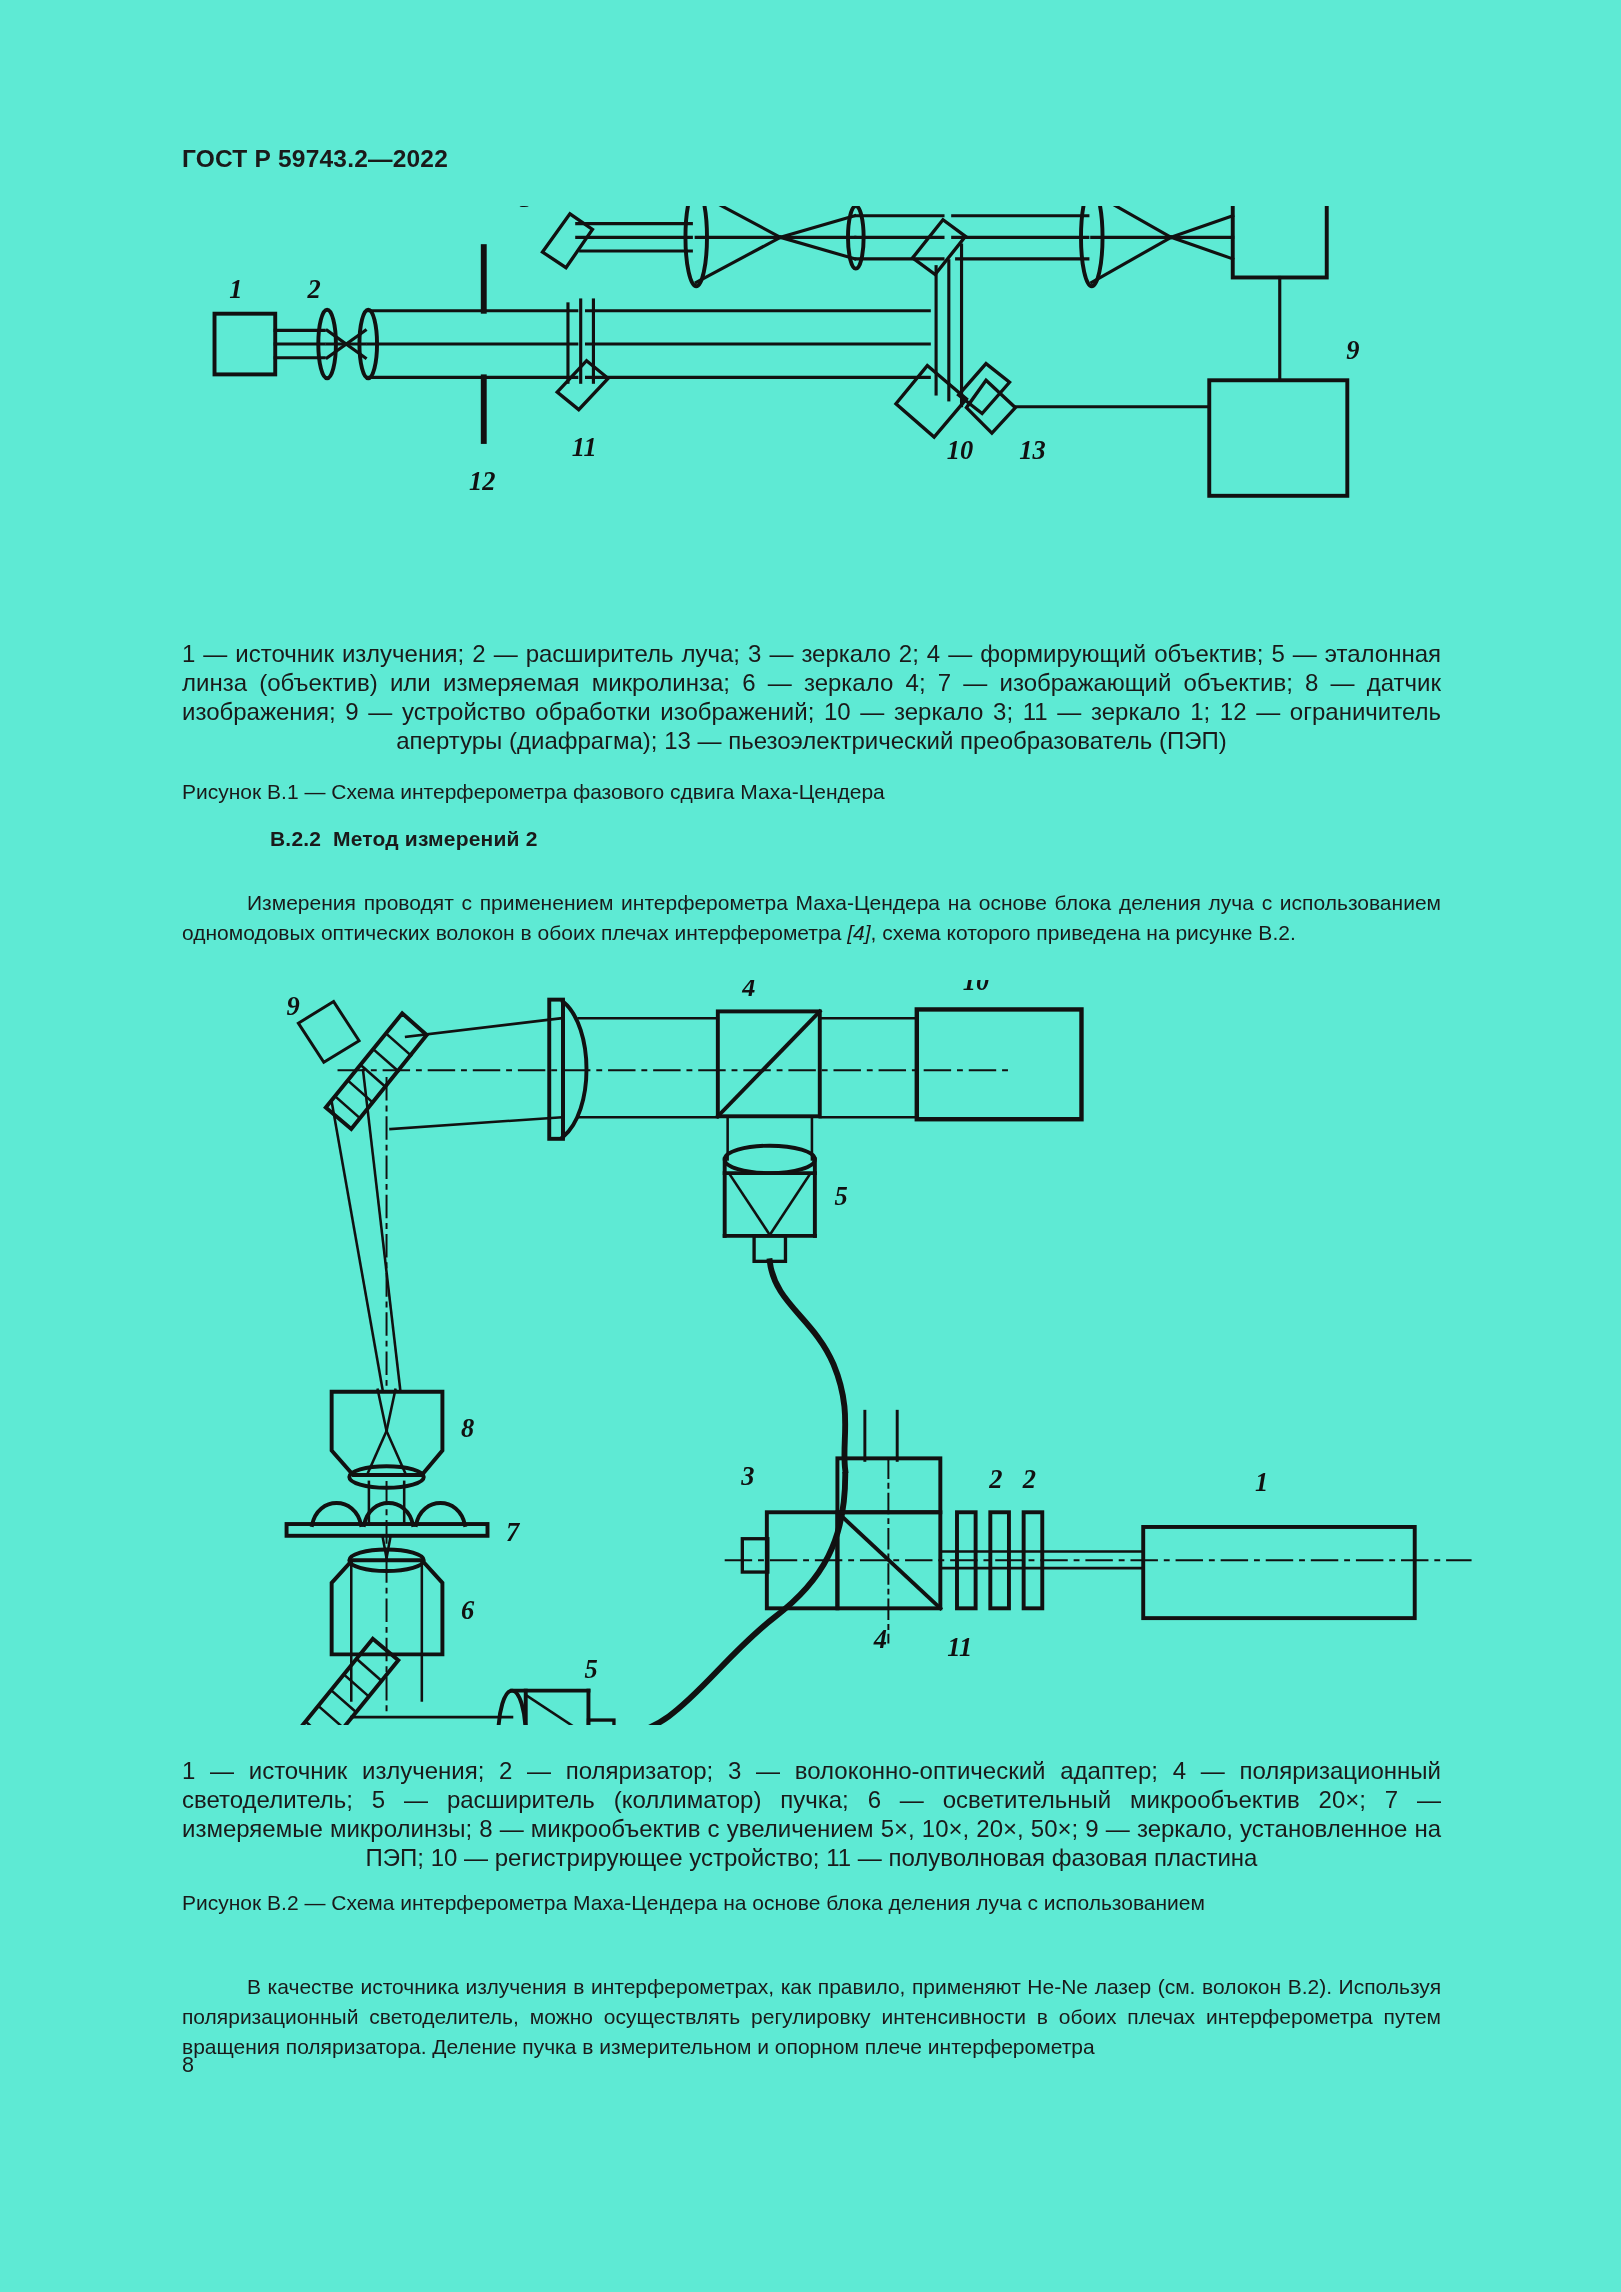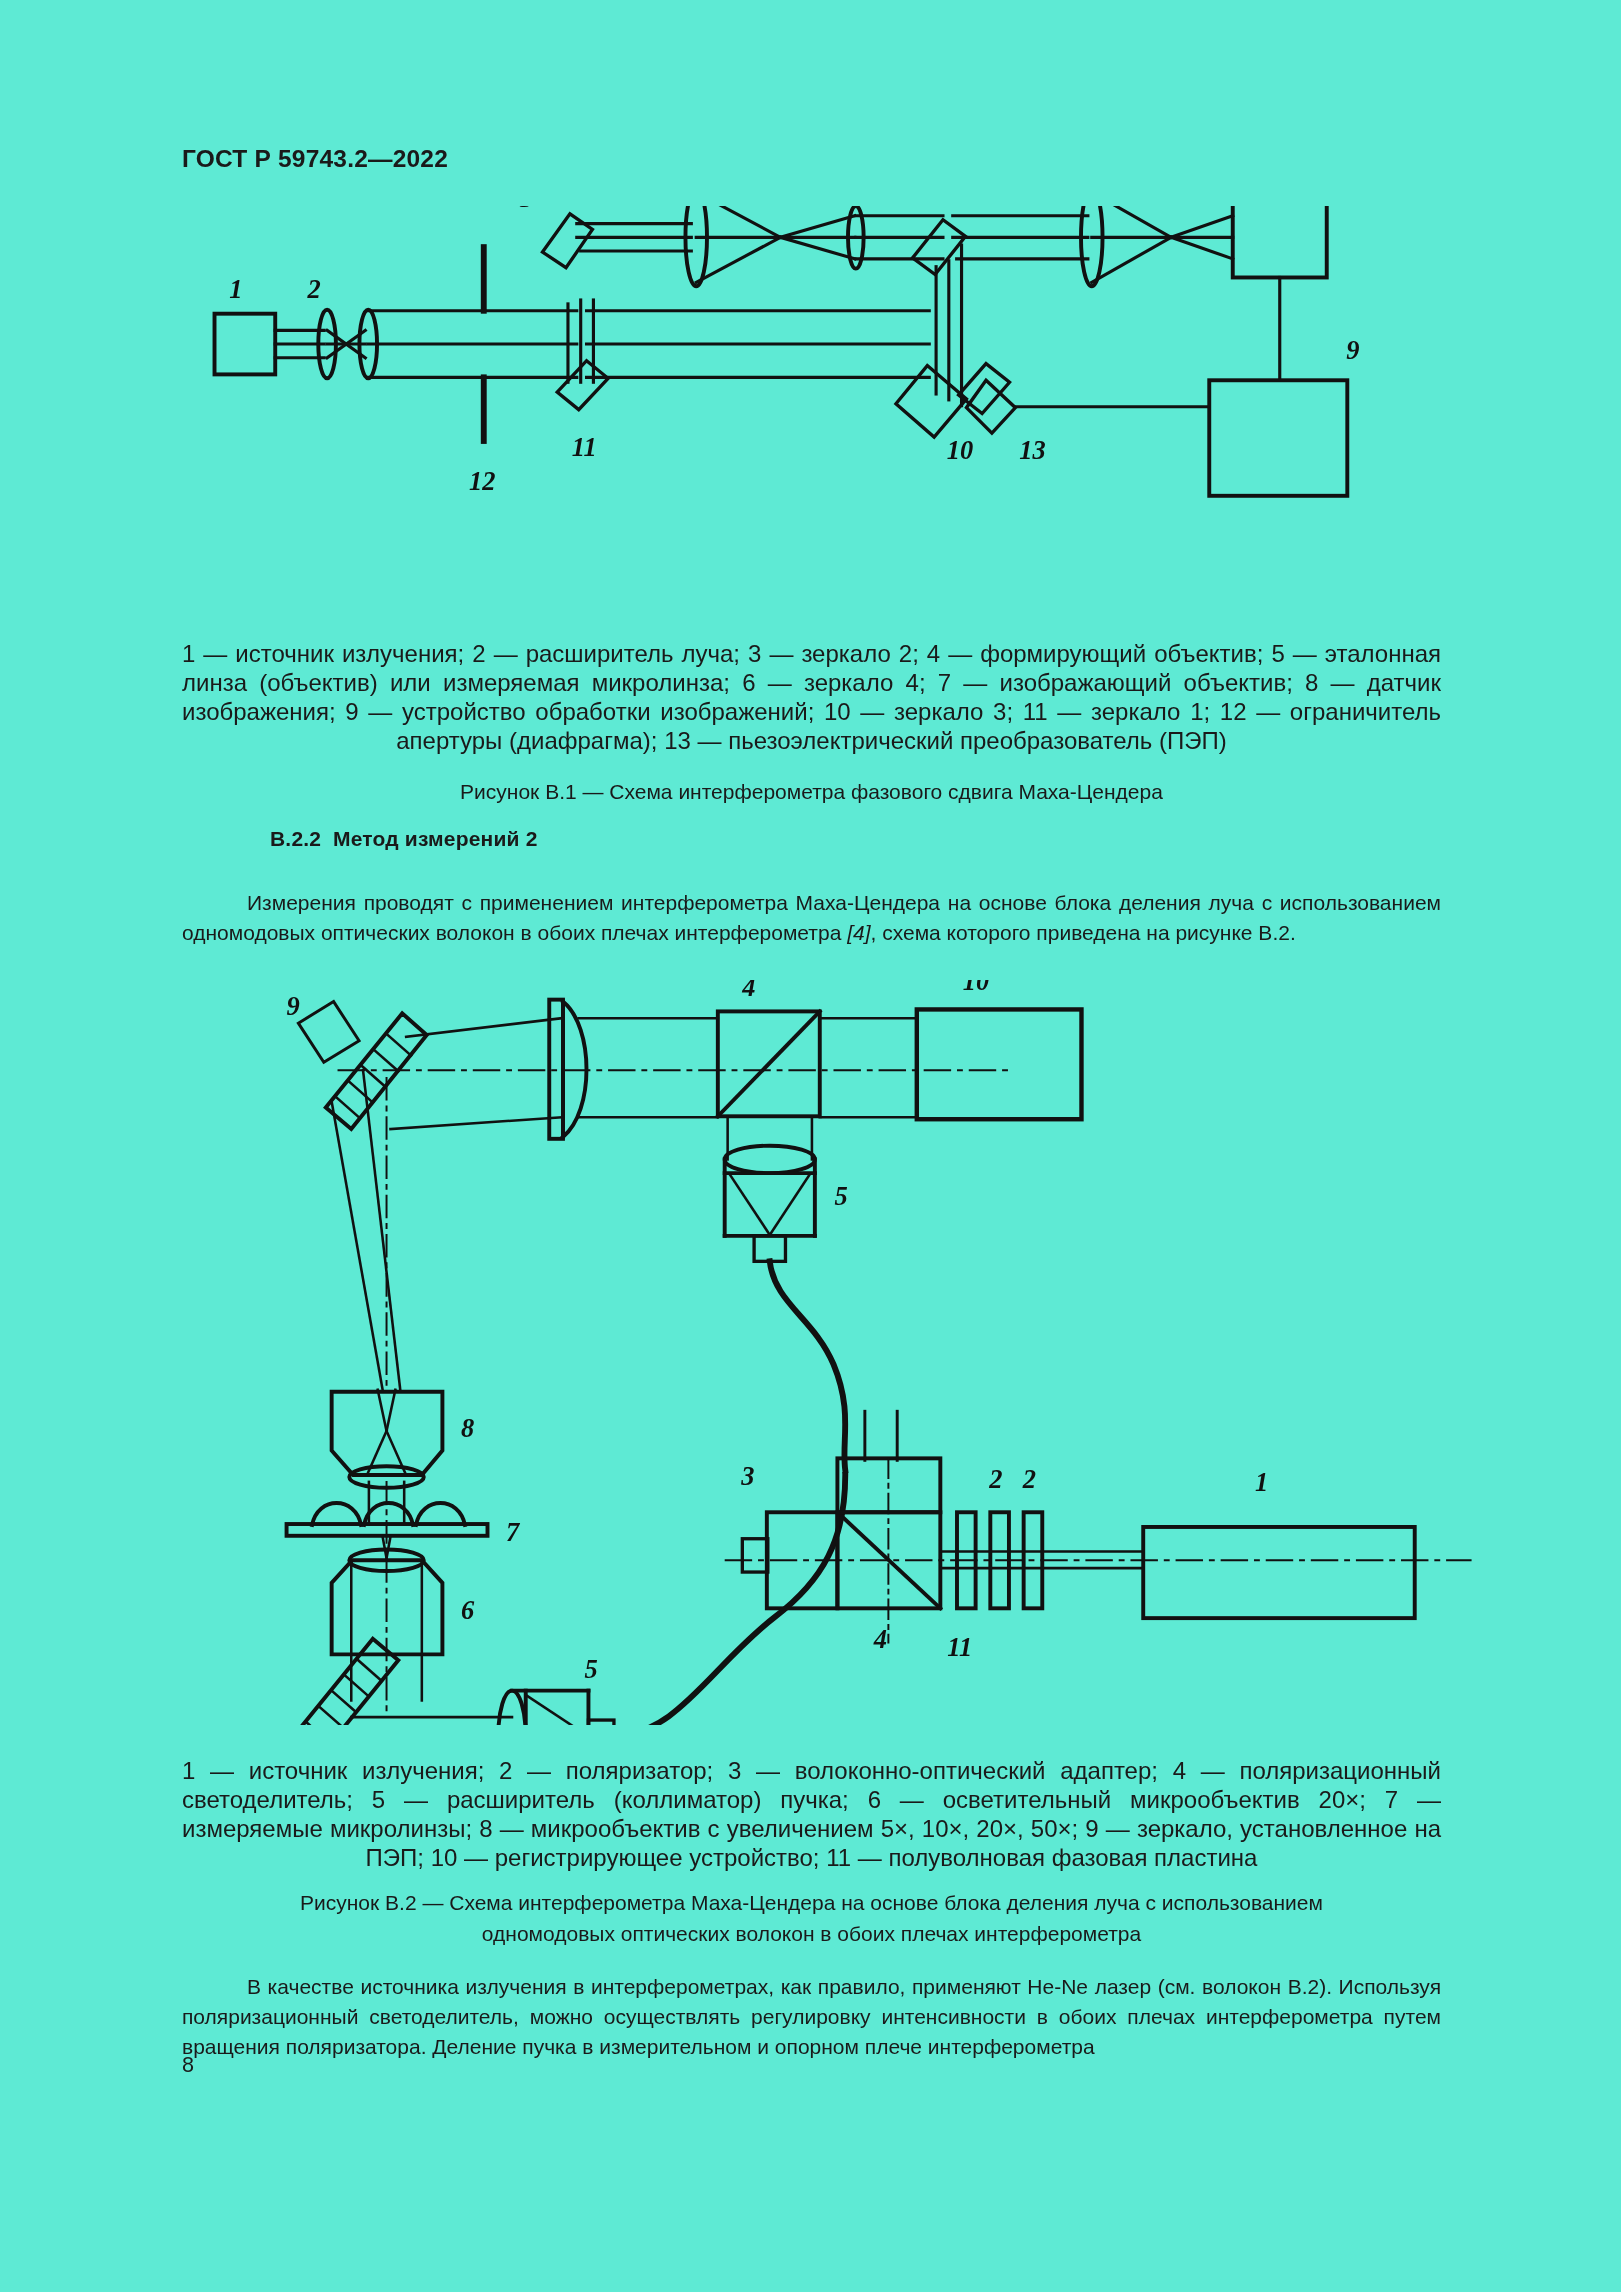--- a/index.html
+++ b/index.html
@@ -45,21 +45,20 @@
     width: 1259px;
     font-size: 24px;
     line-height: 29px;
     text-align: justify;
     text-align-last: center;
   }
   .fig-title {
     position: absolute;
     left: 182px;
     width: 1259px;
-    text-align: center;
     font-size: 21px;
     line-height: 31px;
   }
   .sect-head {
     position: absolute;
     left: 270px;
     top: 827px;
     font-size: 21px;
     font-weight: bold;
     letter-spacing: 0.2px;
@@ -385,21 +384,20 @@
       <text class="lbl" x="696" y="690">11</text>
       <text class="lbl" x="739" y="518">2</text>
       <text class="lbl" x="773" y="518">2</text>
       <text class="lbl" x="1010" y="521">1</text>
     </svg>
   </div>
 
   <div class="legend" style="top:1756px;">1 — источник излучения; 2 — поляризатор; 3 — волоконно-оптический адаптер; 4 — поляризационный светоделитель; 5 — расширитель (коллиматор) пучка; 6 — осветительный микрообъектив 20×; 7 — измеряемые микролинзы; 8 — микрообъектив с увеличением 5×, 10×, 20×, 50×; 9 — зеркало, установленное на ПЭП; 10 — регистрирующее устройство; 11 — полуволновая фазовая пластина</div>
   <div class="fig-title" style="top:1887px;">
     <div>Рисунок В.2 — Схема интерферометра Маха-Цендера на основе блока деления луча с использованием</div>
-    <div>одномодовых оптических волокон в обоих плечах интерферометра</div>
   </div>
 
   <div class="body-par" style="top:1972px;">
     <span class="indent"></span><span>В качестве источника излучения в интерферометрах, как правило, применяют He-Ne лазер (см. волокон В.2). </span><span>Используя поляризационный светоделитель, можно осуществлять регулировку интенсивности в обоих плечах интерферометра путем вращения поляризатора. Деление пучка в измерительном и опорном плече интерферометра</span>
   </div>
 
   <div class="page-number">8</div>
 
 </div>
 

